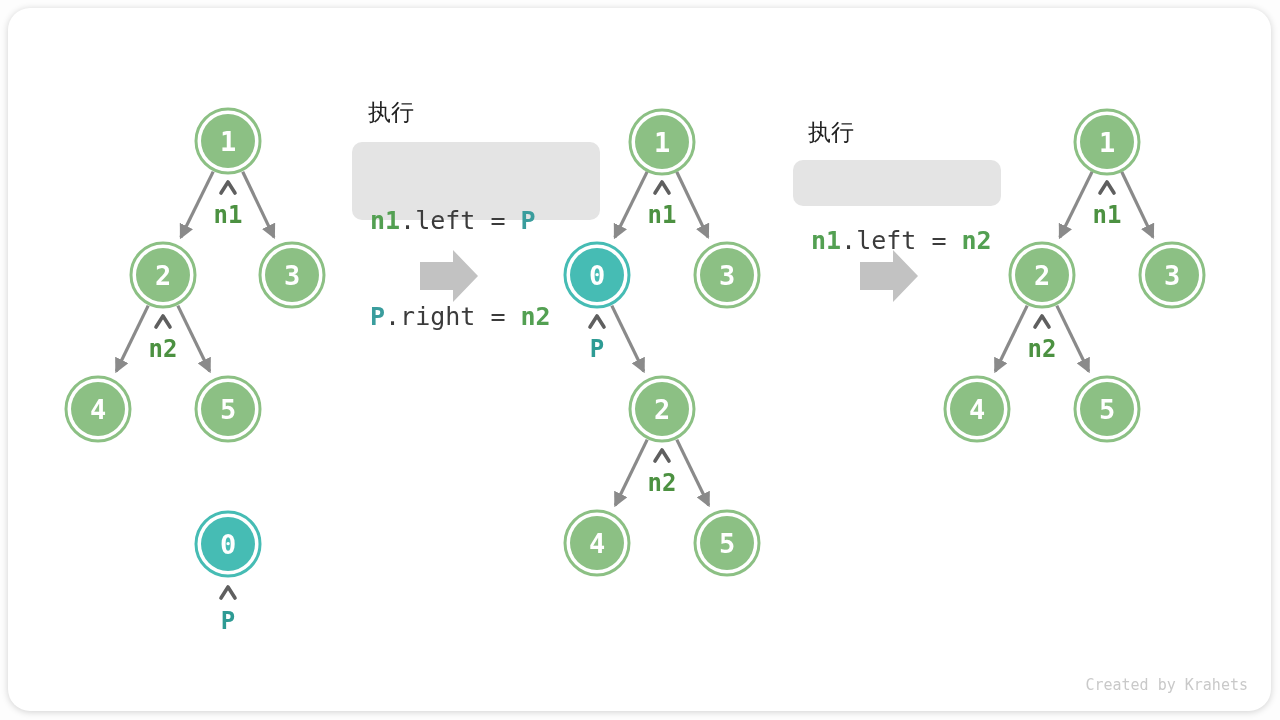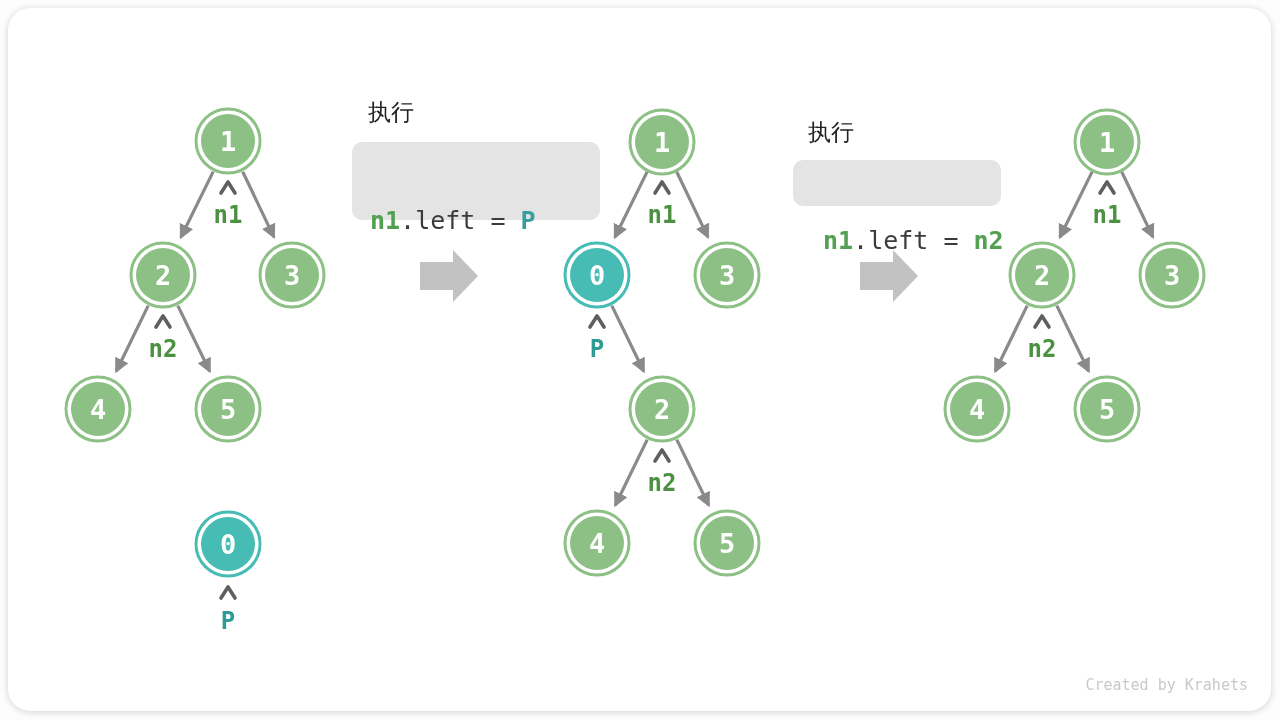--- a/index.html
+++ b/index.html
@@ -17,21 +17,21 @@
     position:absolute; font-size:23px; color:#222222; font-weight:500;
     font-family:"DejaVu Sans", sans-serif; white-space:pre;
   }
   .codebox {
     position:absolute; background:#e4e4e4; border-radius:10px;
     font-family:"DejaVu Sans Mono", "Liberation Mono", monospace;
     font-size:25px; color:#3b3b3b; white-space:pre;
     padding-left:18px; box-sizing:border-box;
   }
   .codebox .line { line-height:38px; }
-  .codebox.single .line { line-height:45px;margin-left:12px; }
+  .codebox.single .line { line-height:45px; }
   .tok-green { color:#53a052; font-weight:bold; }
   .tok-teal  { color:#3a9d9d; font-weight:bold; }
   .watermark {
     position:absolute; right:32px; top:676px;
     font-family:"DejaVu Sans Mono", "Liberation Mono", monospace;
     font-size:15px; color:#c9c9c9;
   }
   svg { position:absolute; left:0; top:0; }
   .edge { stroke:#8a8a8a; stroke-width:3.2; fill:none; }
   .caret { stroke:#5f5f5f; stroke-width:3.6; fill:none; stroke-linecap:round; stroke-linejoin:round; }
@@ -200,20 +200,21 @@
           <circle r="32" class="node-ring-green"></circle>
           <circle r="27" class="node-fill-green"></circle>
           <text class="nodetext">5</text>
         </g>
       </g>
     </svg>
 
     <div class="exec" style="left:368px; top:97px;">执行</div>
     <div class="codebox" style="left:352px; top:142px; width:248px; height:78px; padding-top:2px;">
       <div class="line"><span class="tok-green">n1</span><span>.left = </span><span class="tok-teal">P</span></div>
+      <div class="line"><span class="tok-teal">P</span><span>.right = </span><span class="tok-green">n2</span></div>
     </div>
 
     <div class="exec" style="left:808px; top:117px;">执行</div>
     <div class="codebox single" style="left:793px; top:160px; width:208px; height:46px;">
       <div class="line"><span class="tok-green">n1</span><span>.left = </span><span class="tok-green">n2</span></div>
     </div>
 
     <div class="watermark">Created by Krahets</div>
   </div>
 </div>

